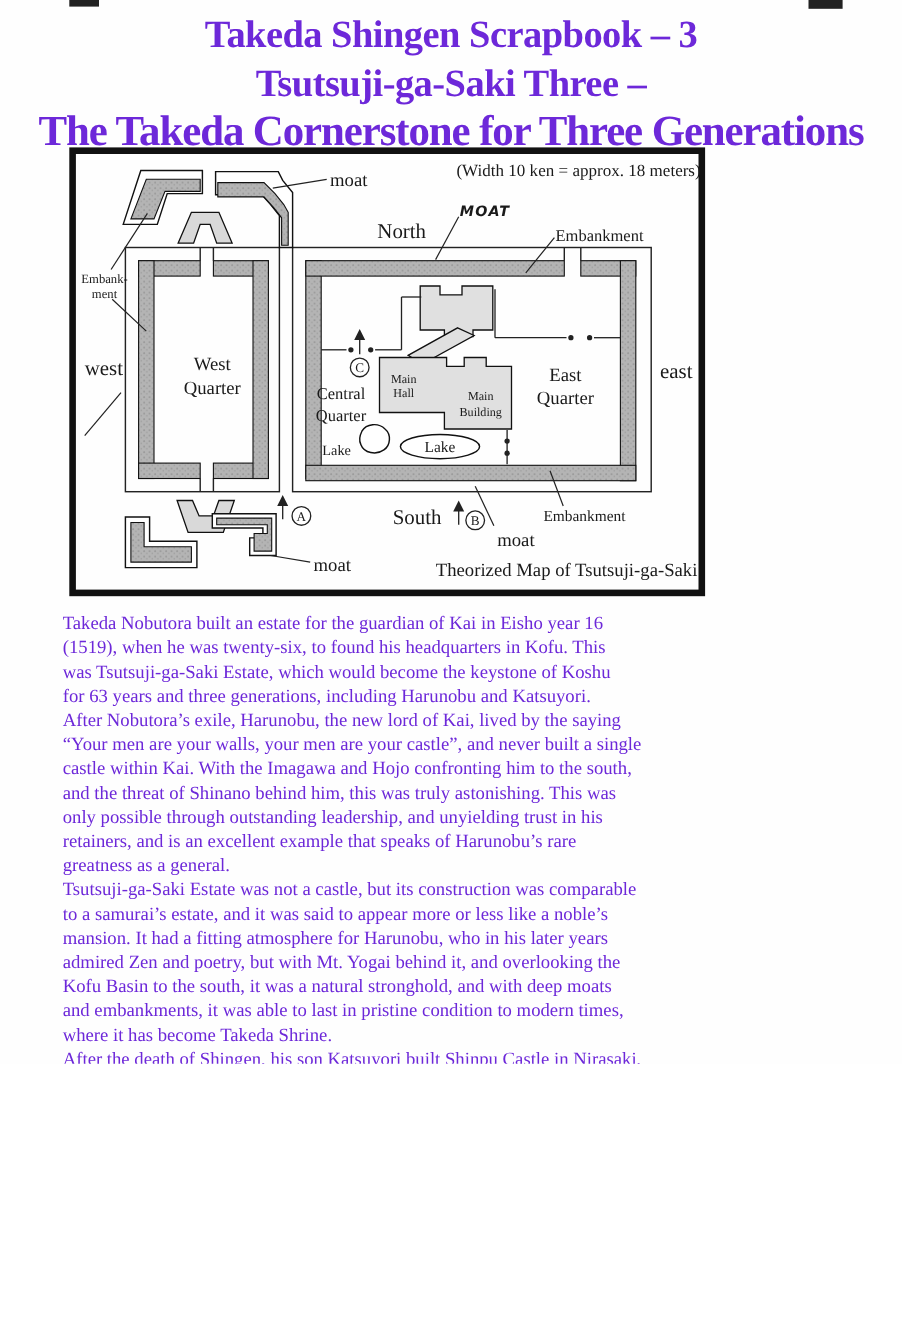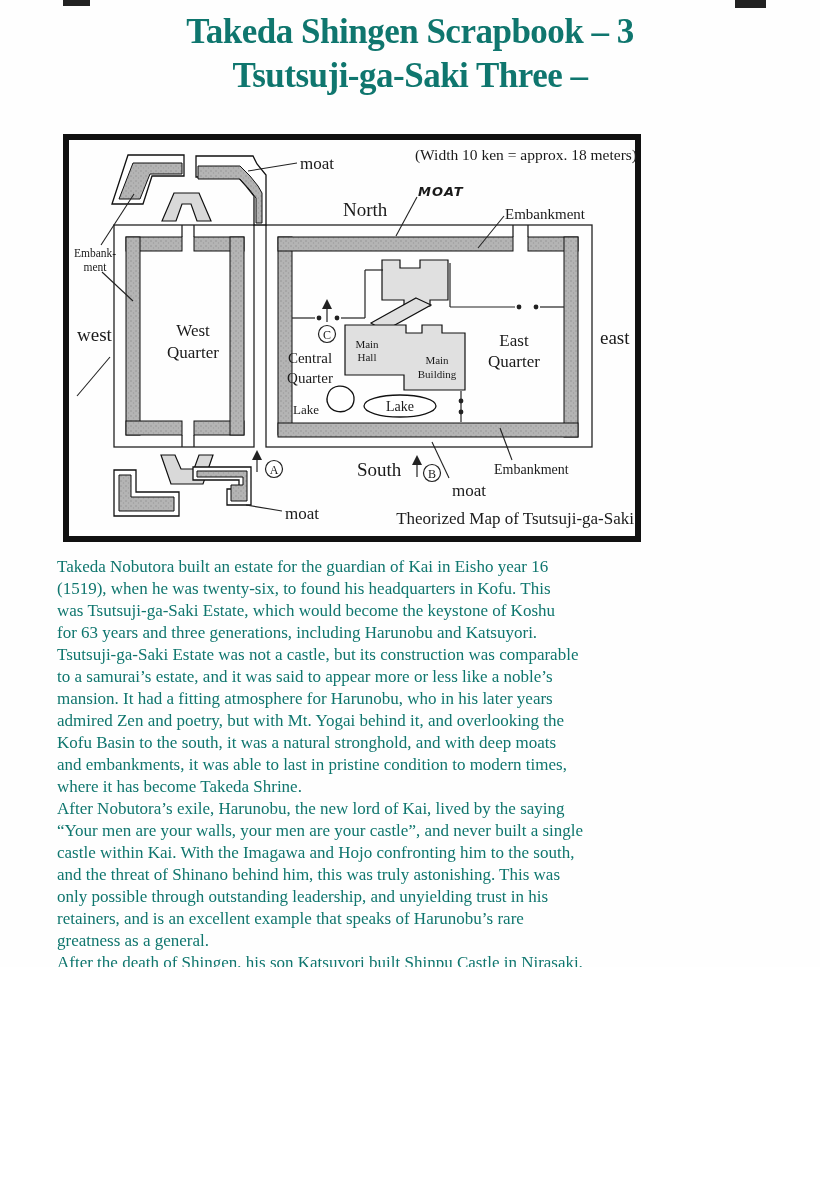--- a/index.html
+++ b/index.html
@@ -1,34 +1,35 @@
 <!DOCTYPE html>
 <html><head>
 <meta charset="utf-8">
 <style>
   html,body{margin:0;padding:0;}
   .page{position:relative;width:820px;height:967px;background:#fefefe;overflow:hidden;
-        font-family:"Liberation Serif",serif;color:#0f766e;}
+        font-family:"Liberation Serif",serif;color:#6d28d9;}
   .title{position:absolute;top:10px;left:0;width:820px;text-align:center;font-weight:bold;line-height:44px;}
   .title .t-sm{font-size:35px;letter-spacing:-0.5px;}
   .title .t-lg{font-size:39px;letter-spacing:-1px;}
   .map-svg{position:absolute;left:0;top:0;width:820px;height:1200px;}
   .map-svg text{fill:#1a1a1a;font-family:"Liberation Serif",serif;}
   .map-svg .hand{font-family:"DejaVu Sans",sans-serif;font-weight:bold;font-style:italic;letter-spacing:1px;}
   .body-text{position:absolute;left:57px;top:556px;width:737px;font-size:17px;line-height:22px;font-family:Liberation Serif, serif;}
   .body-text p{margin:0;white-space:pre-line;}
 </style>
 </head>
 <body>
 
 <div class="page">
 
   <div class="title">
     <div class="t-sm">Takeda Shingen Scrapbook – 3</div>
     <div class="t-sm">Tsutsuji-ga-Saki Three –</div>
+    <div class="t-lg">The Takeda Cornerstone for Three Generations</div>
   </div>
 
   <svg class="map-svg" viewBox="0 0 820 1200">
     <defs>
       <pattern id="stip" width="5" height="5" patternUnits="userSpaceOnUse">
         <rect width="5" height="5" fill="#b4b4b4"></rect>
         <circle cx="1" cy="1" r="0.8" fill="#949494"></circle>
         <circle cx="3.5" cy="3" r="0.7" fill="#9e9e9e"></circle>
       </pattern>
     </defs>
@@ -163,33 +164,33 @@
     <text x="452" y="496" font-size="17">moat</text>
     <text x="285" y="519" font-size="17">moat</text>
     <text x="634" y="524" font-size="17" text-anchor="end">Theorized Map of Tsutsuji-ga-Saki</text>
   </svg>
 
   <div class="body-text">
     <p>Takeda Nobutora built an estate for the guardian of Kai in Eisho year 16
 (1519), when he was twenty-six, to found his headquarters in Kofu. This
 was Tsutsuji-ga-Saki Estate, which would become the keystone of Koshu
 for 63 years and three generations, including Harunobu and Katsuyori.</p>
+    <p>After Nobutora’s exile, Harunobu, the new lord of Kai, lived by the saying
+“Your men are your walls, your men are your castle”, and never built a single
+castle within Kai. With the Imagawa and Hojo confronting him to the south,
+and the threat of Shinano behind him, this was truly astonishing. This was
+only possible through outstanding leadership, and unyielding trust in his
+retainers, and is an excellent example that speaks of Harunobu’s rare
+greatness as a general.</p>
     <p>Tsutsuji-ga-Saki Estate was not a castle, but its construction was comparable
 to a samurai’s estate, and it was said to appear more or less like a noble’s
 mansion. It had a fitting atmosphere for Harunobu, who in his later years
 admired Zen and poetry, but with Mt. Yogai behind it, and overlooking the
 Kofu Basin to the south, it was a natural stronghold, and with deep moats
 and embankments, it was able to last in pristine condition to modern times,
 where it has become Takeda Shrine.</p>
-    <p>After Nobutora’s exile, Harunobu, the new lord of Kai, lived by the saying
-“Your men are your walls, your men are your castle”, and never built a single
-castle within Kai. With the Imagawa and Hojo confronting him to the south,
-and the threat of Shinano behind him, this was truly astonishing. This was
-only possible through outstanding leadership, and unyielding trust in his
-retainers, and is an excellent example that speaks of Harunobu’s rare
-greatness as a general.</p>
     <p>After the death of Shingen, his son Katsuyori built Shinpu Castle in Nirasaki,
 the first genuine castle in Kai, but he was defeated there without a fight by
 the Oda and Tokugawa coalition army, and so people would later see this as
 ironic as this was the first beacon of the Takeda’s destruction.</p>
   </div>
 
 </div>
 
 </body></html>

